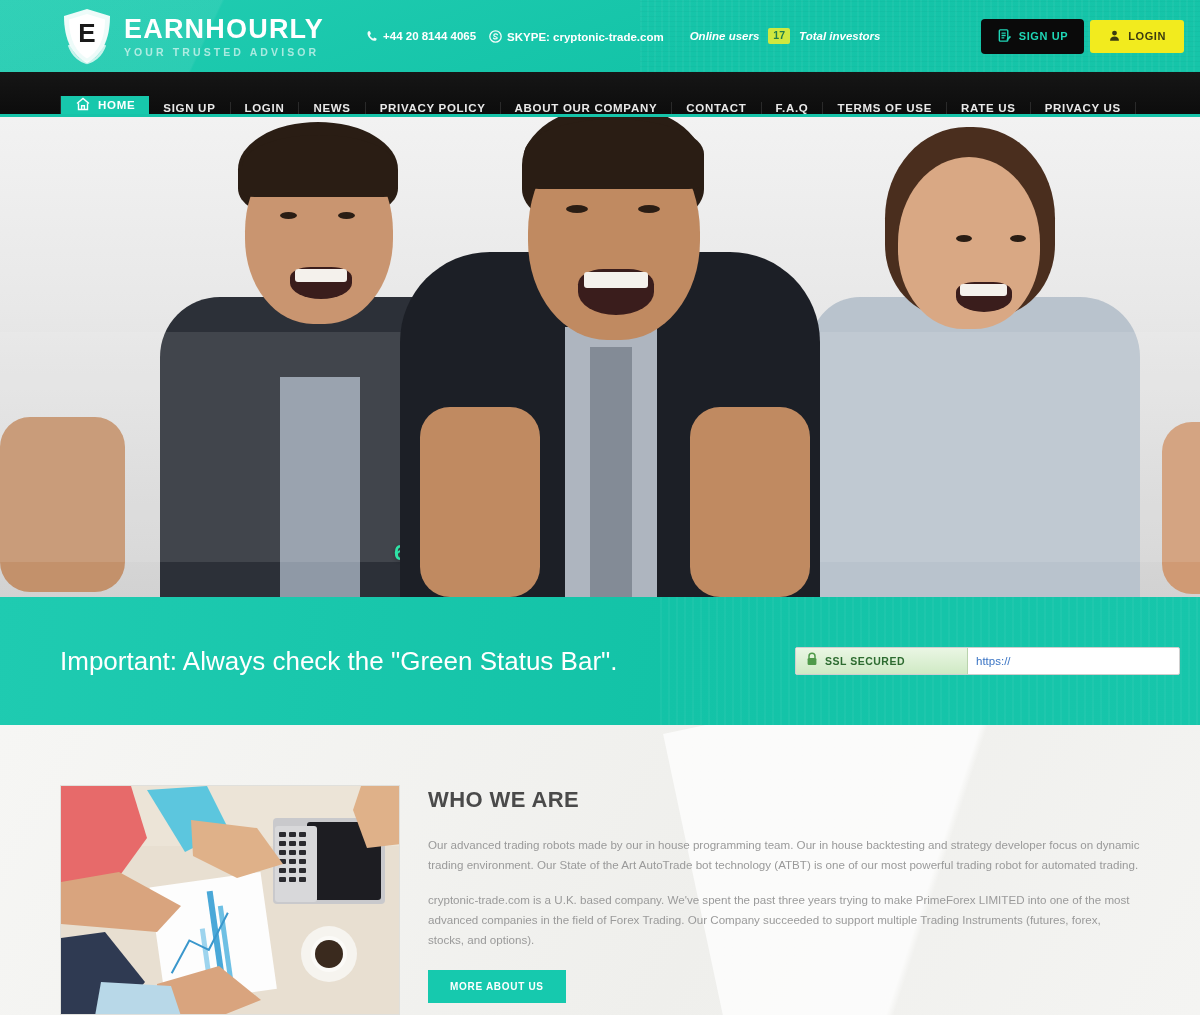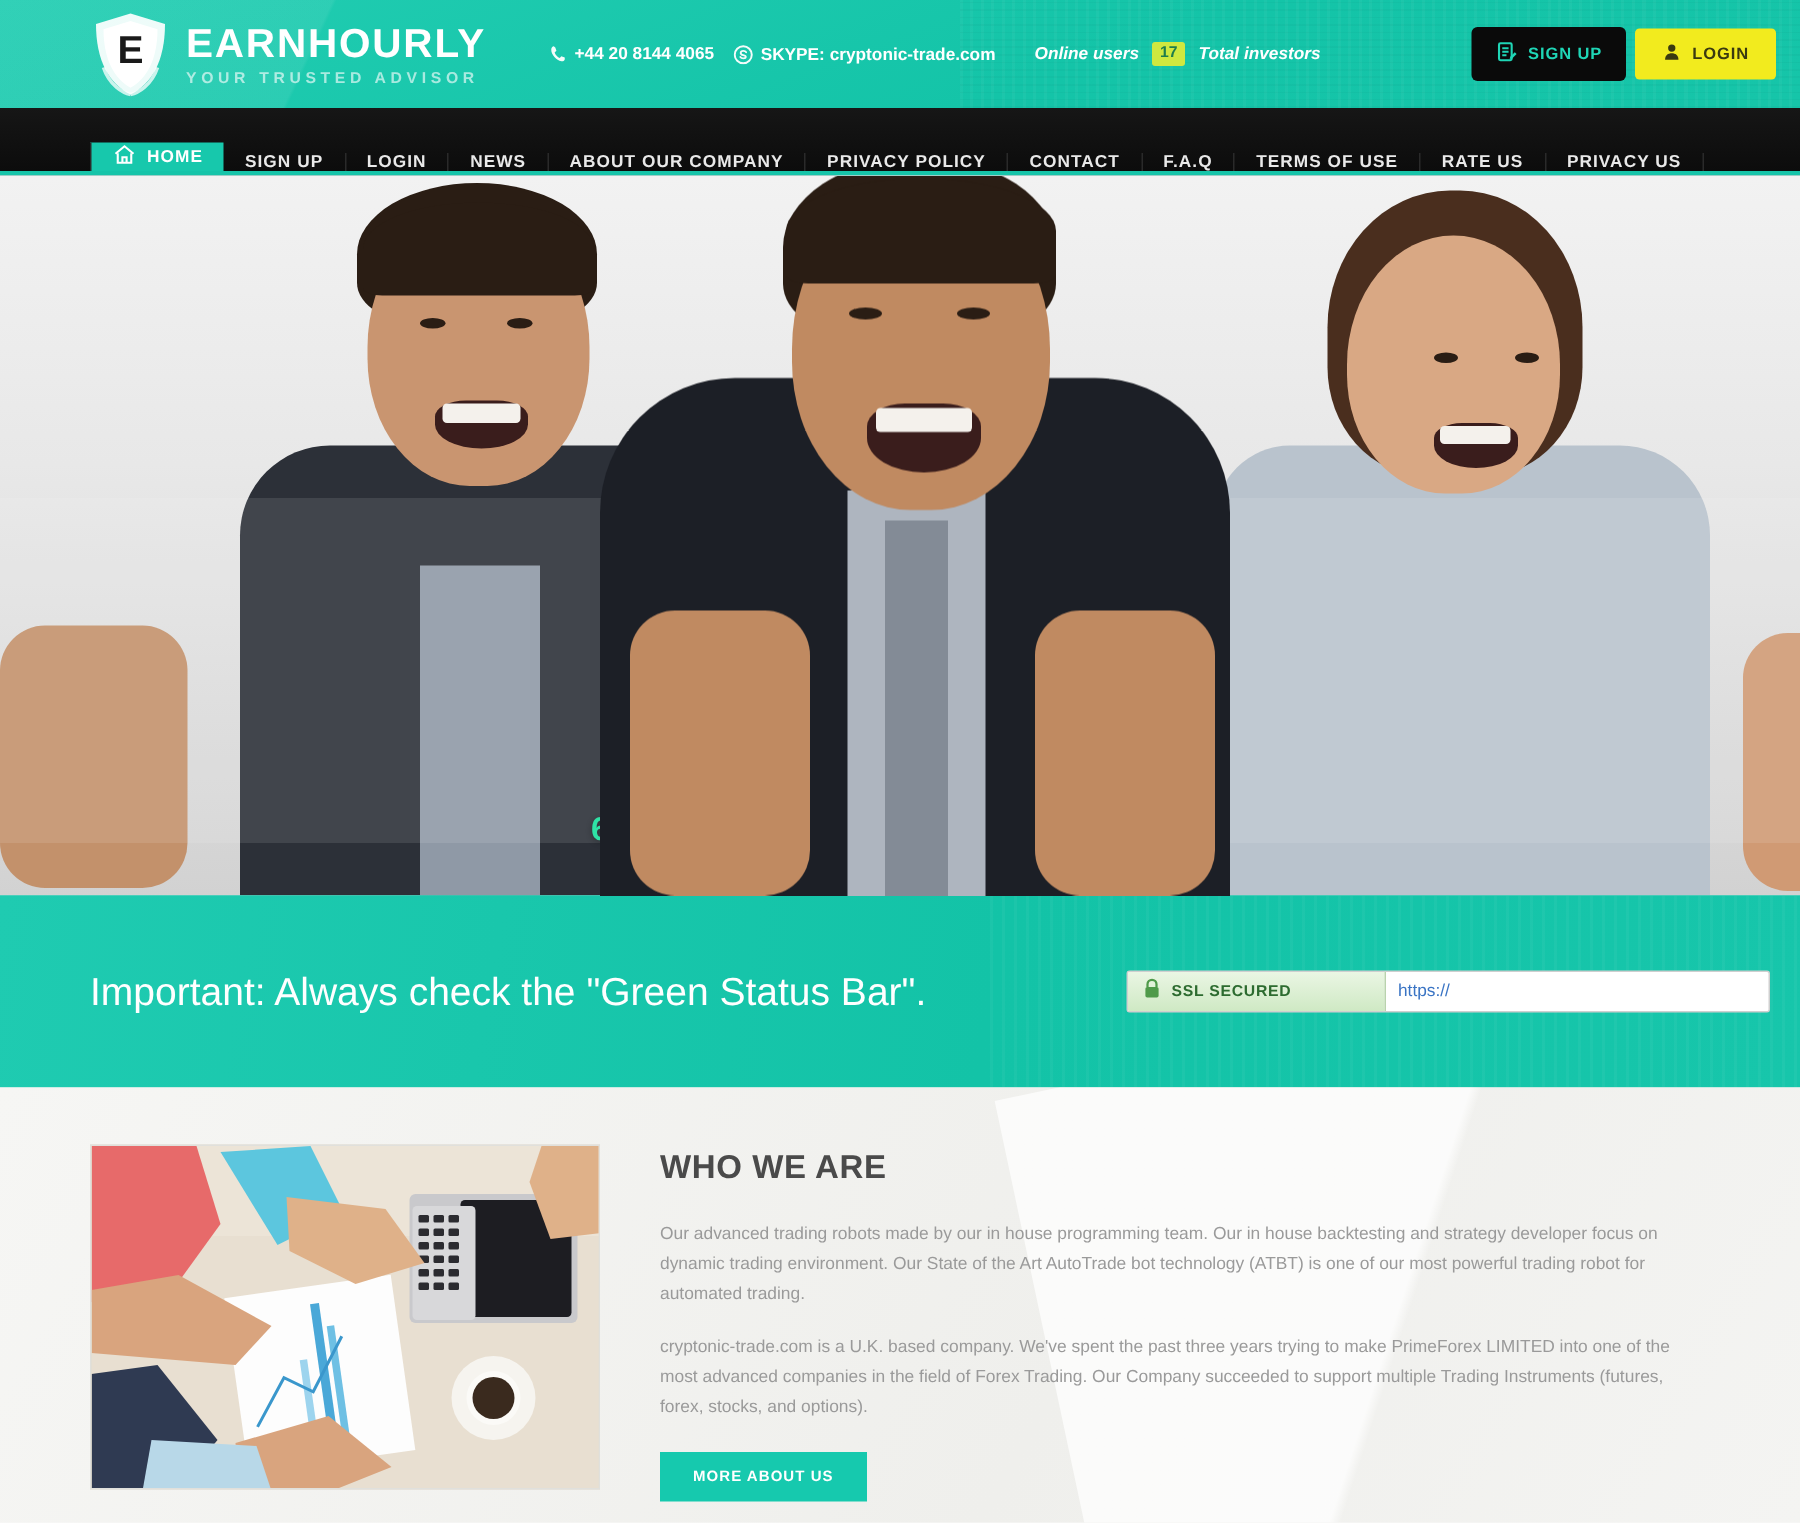--- a/index.html
+++ b/index.html
@@ -158,36 +158,36 @@
     display:flex; align-items:center; padding:0 20px 0 60px; overflow:hidden;
   }
   .ssl-band .band-texture{
     position:absolute; right:0; top:0; width:540px; height:100%;
     background:repeating-linear-gradient(90deg, rgba(255,255,255,.04) 0 2px, rgba(255,255,255,0) 2px 8px);
     pointer-events:none;
   }
   .ssl-msg { position:relative; font-size:26px; color:#ffffff; font-weight:normal; }
   .ssl-bar {
     position:relative; margin-left:auto; display:flex; align-items:stretch;
-    width:429px; height:28px; background:#ffffff; border:1px solid #cfcfcf;
+    width:385px; height:28px; background:#ffffff; border:1px solid #cfcfcf;
     border-radius:2px; overflow:hidden;
   }
   .ssl-green {
     display:flex; align-items:center; gap:7px; padding:0 10px;
     background:linear-gradient(180deg,#eaf6e4 0%, #cfe9c4 100%);
     border-right:1px solid #b9d3ad; width:172px;
   }
   .ssl-green .lbl { font-size:10.5px; font-weight:bold; color:#2d6b30; letter-spacing:.5px; }
   .ssl-url { display:flex; align-items:center; padding:0 8px; font-size:11.5px; color:#3a74c4; }
 
   
   .about {
     position:relative; height:290px; background:#f3f3f1;
     background-image:linear-gradient(120deg,#f6f6f4 0%, #efefec 60%, #f4f4f2 100%);
-    padding:38px 60px 0 60px; display:flex; gap:40px; overflow:hidden;
+    padding:60px 60px 0 60px; display:flex; gap:28px; overflow:hidden;
   }
   .about::before{
     content:""; position:absolute; right:-120px; top:-60px; width:620px; height:420px;
     background:linear-gradient(120deg, rgba(255,255,255,.75) 0 40%, rgba(255,255,255,0) 41%);
     transform:rotate(-12deg); pointer-events:none;
   }
   .about-photo {
     width:340px; height:230px; flex:none; position:relative;
     background:#e5dccd; border:1px solid #e0e0dc; overflow:hidden;
   }
@@ -290,24 +290,24 @@
   <div class="nav-item">
       <span>SIGN UP</span>
     </div>
   <div class="nav-item">
       <span>LOGIN</span>
     </div>
   <div class="nav-item">
       <span>NEWS</span>
     </div>
   <div class="nav-item">
+      <span>PRIVACY POLICY</span>
+    </div>
+  <div class="nav-item">
       <span>ABOUT OUR COMPANY</span>
-    </div>
-  <div class="nav-item">
-      <span>PRIVACY POLICY</span>
     </div>
   <div class="nav-item">
       <span>CONTACT</span>
     </div>
   <div class="nav-item">
       <span>F.A.Q</span>
     </div>
   <div class="nav-item">
       <span>TERMS OF USE</span>
     </div>

